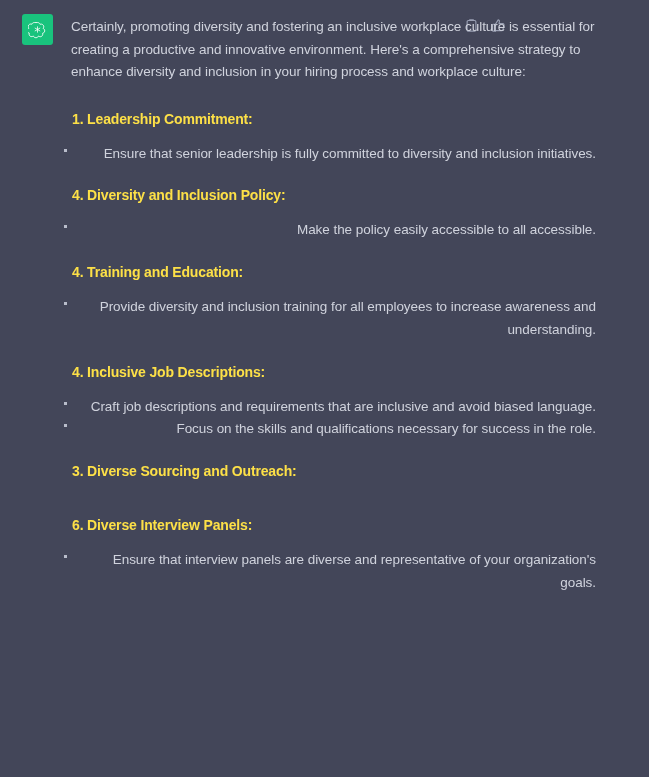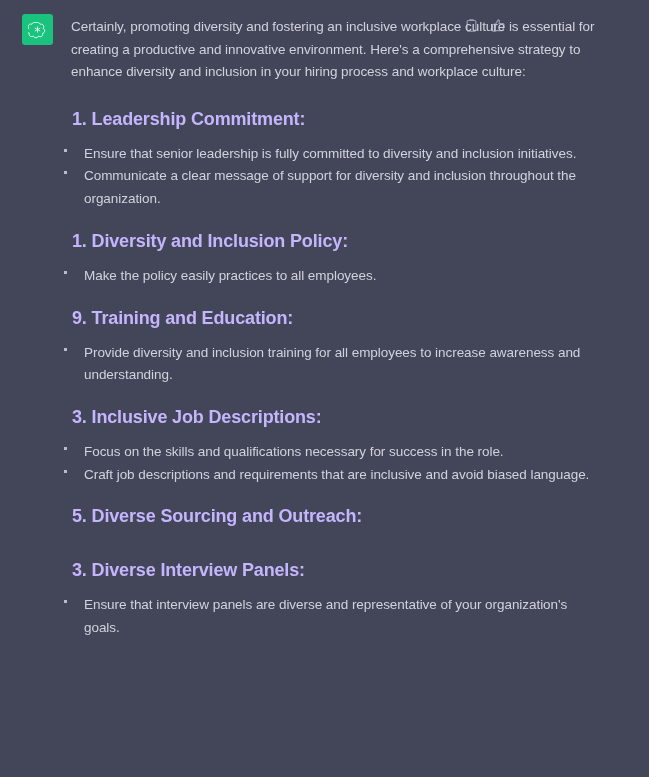--- a/index.html
+++ b/index.html
@@ -69,33 +69,34 @@
     color: #d0d3dd;
     font-size: 13.5px;
     line-height: 22.6px;
     margin: 0 0 12px 0;
     letter-spacing: -0.05px;
   }
 
   .section { margin: 0; }
 
   .section-heading {
-    color: #c4b5fd;
+    color: #fde047;
     font-weight: bold;
-    font-size: 18px;
+    font-size: 14px;
     line-height: 20px;
     letter-spacing: -0.15px;
     margin: 0;
     padding: 13px 0 0 1px;
   }
 
   .bullets {
     list-style: none;
     margin: 14px 0 0 0;
     padding: 0;
+    text-align: right;
   }
 
   .bullet-item {
     position: relative;
     padding-left: 13px;
     color: #d0d3dd;
     font-size: 13.5px;
     line-height: 22.7px;
     letter-spacing: -0.05px;
     margin-bottom: 0px;
@@ -143,54 +144,53 @@
   </div>
 
   <div class="content">
 
     <p class="intro">Certainly, promoting diversity and fostering an inclusive workplace culture is essential for creating a productive and innovative environment. Here's a comprehensive strategy to enhance diversity and inclusion in your hiring process and workplace culture:</p>
 
     <div class="section">
       <div class="section-heading">1. Leadership Commitment:</div>
       <ul class="bullets">
         <li class="bullet-item"><span class="marker"></span><span>Ensure that senior leadership is fully committed to diversity and inclusion initiatives.</span></li>
-        <li class="bullet-item"><span class="marker"></span><span>Communicate a clear message of support for diversity and inclusion throughout the organization.</span></li>
       </ul>
     </div>
 
     <div class="section">
-      <div class="section-heading">1. Diversity and Inclusion Policy:</div>
+      <div class="section-heading">4. Diversity and Inclusion Policy:</div>
       <ul class="bullets">
-        <li class="bullet-item"><span class="marker"></span><span>Make the policy easily practices to all employees.</span></li>
+        <li class="bullet-item"><span class="marker"></span><span>Make the policy easily accessible to all accessible.</span></li>
       </ul>
     </div>
 
     <div class="section">
-      <div class="section-heading">9. Training and Education:</div>
+      <div class="section-heading">4. Training and Education:</div>
       <ul class="bullets">
         <li class="bullet-item"><span class="marker"></span><span>Provide diversity and inclusion training for all employees to increase awareness and understanding.</span></li>
       </ul>
     </div>
 
     <div class="section">
-      <div class="section-heading">3. Inclusive Job Descriptions:</div>
+      <div class="section-heading">4. Inclusive Job Descriptions:</div>
       <ul class="bullets">
+        <li class="bullet-item"><span class="marker"></span><span>Craft job descriptions and requirements that are inclusive and avoid biased language.</span></li>
         <li class="bullet-item"><span class="marker"></span><span>Focus on the skills and qualifications necessary for success in the role.</span></li>
-        <li class="bullet-item"><span class="marker"></span><span>Craft job descriptions and requirements that are inclusive and avoid biased language.</span></li>
       </ul>
     </div>
 
     <div class="section">
-      <div class="section-heading">5. Diverse Sourcing and Outreach:</div>
+      <div class="section-heading">3. Diverse Sourcing and Outreach:</div>
       <ul class="bullets">
       </ul>
     </div>
 
     <div class="section">
-      <div class="section-heading">3. Diverse Interview Panels:</div>
+      <div class="section-heading">6. Diverse Interview Panels:</div>
       <ul class="bullets">
         <li class="bullet-item"><span class="marker"></span><span>Ensure that interview panels are diverse and representative of your organization's goals.</span></li>
 
       </ul>
     </div>
 
   </div>
 </div>
 
 </body></html>

